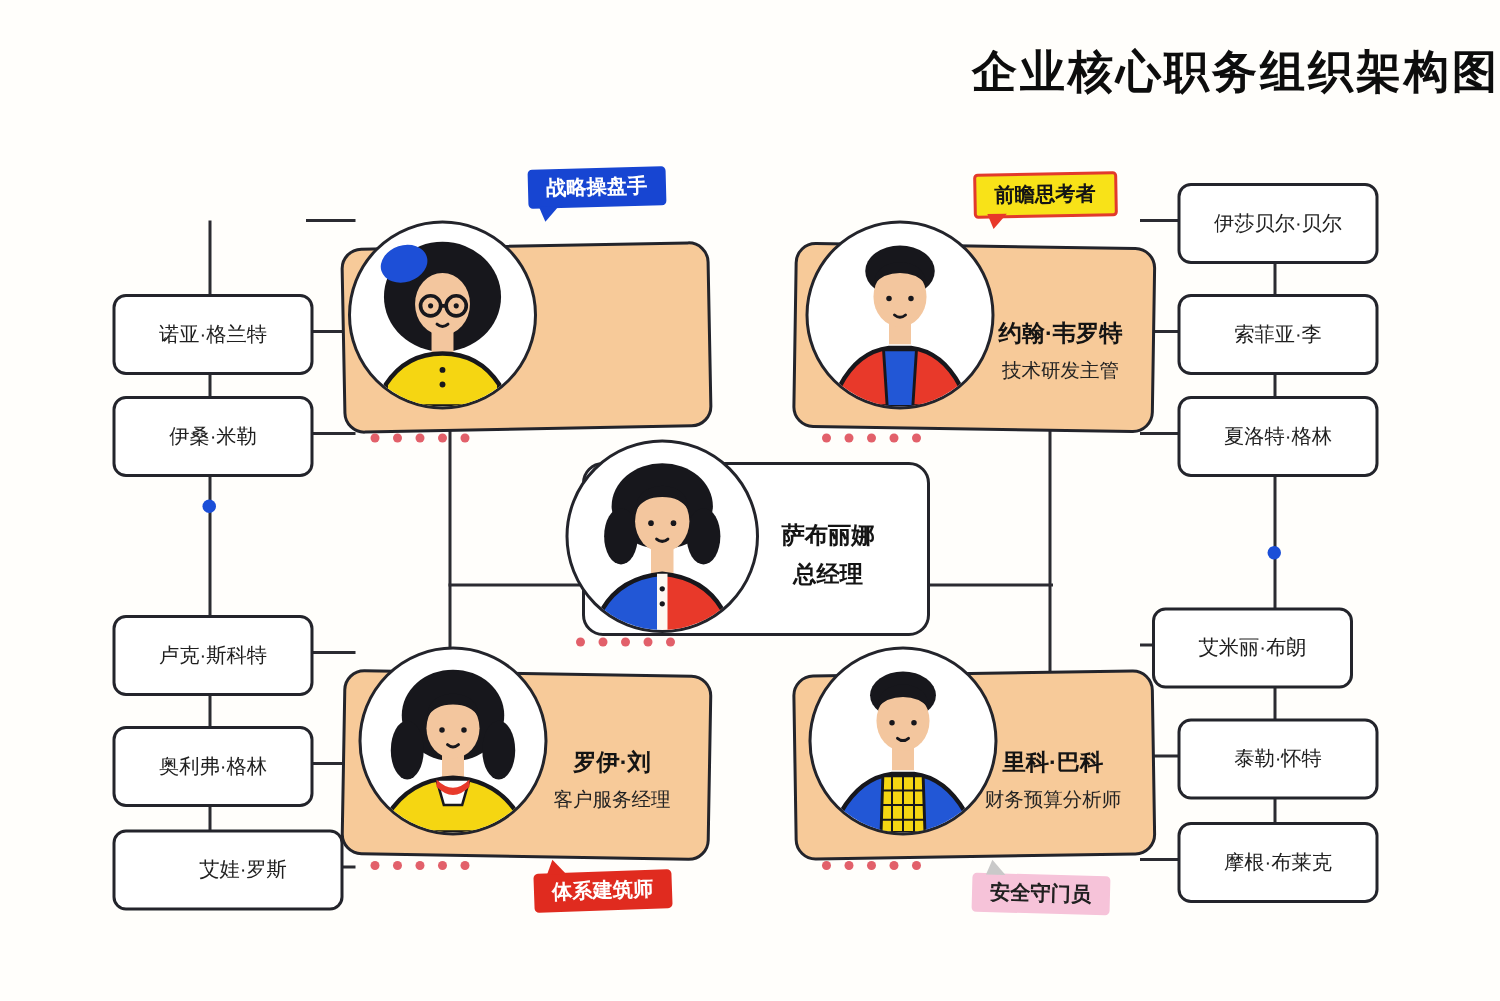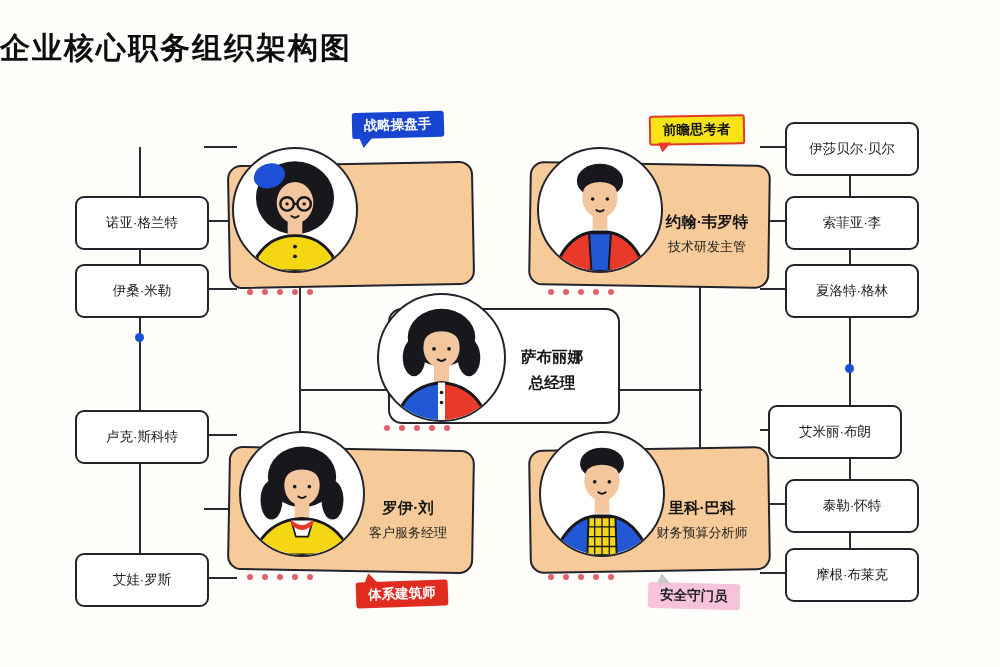--- a/index.html
+++ b/index.html
@@ -1,18 +1,18 @@
 <!DOCTYPE html>
 <html><head>
 <meta charset="utf-8">
 <style>
   html,body{margin:0;padding:0;background:#fff;}
   .canvas{position:relative;width:1000px;height:667px;background:#fffefb;overflow:hidden;
           font-family:"Liberation Sans","DejaVu Sans",sans-serif;color:#1a1a1a;}
-  .title{position:absolute;top:28px;left:0;width:100%;text-align:left;
+  .title{position:absolute;top:28px;left:0;width:100%;text-align:right;
          font-size:30px;font-weight:bold;letter-spacing:2px;color:#0d0d0d;z-index:6;}
   
   .hline,.vline{position:absolute;background:#2b2b31;z-index:0;}
   .hline{height:2px;} .vline{width:2px;}
   .bluedot{position:absolute;width:9px;height:9px;border-radius:50%;background:#1b4fd8;z-index:2;}
   
   .mbox{position:absolute;width:130px;height:50px;background:#fff;border:2px solid #23242b;
         border-radius:9px;display:flex;align-items:center;justify-content:center;
         font-size:13.5px;color:#202020;z-index:2;}
   
@@ -70,21 +70,22 @@
   <div class="hline" style="left:299px;top:389px;width:92px;"></div>
   <div class="hline" style="left:612px;top:389px;width:90px;"></div>
 
   <div class="bluedot" style="left:135px;top:333px;"></div>
   <div class="bluedot" style="left:845px;top:364px;"></div>
 
   <div class="mbox" style="left:75px;top:196px;">诺亚·格兰特</div>
   <div class="mbox" style="left:75px;top:264px;">伊桑·米勒</div>
 
   <div class="mbox" style="left:75px;top:410px;">卢克·斯科特</div>
-  <div class="mbox" style="left:75px;top:553px;">艾娃·罗斯</div>
+  <div class="mbox" style="left:75px;top:484px;">奥利弗·格林</div>
+  <div class="mbox" style="left:75px;top:553px;padding-left:20px;">艾娃·罗斯</div>
 
   <div class="mbox" style="left:785px;top:122px;">伊莎贝尔·贝尔</div>
   <div class="mbox" style="left:785px;top:196px;">索菲亚·李</div>
   <div class="mbox" style="left:785px;top:264px;text-align:right;">夏洛特·格林</div>
 
   <div class="mbox" style="left:768px;top:405px;">艾米丽·布朗</div>
   <div class="mbox" style="left:785px;top:479px;">泰勒·怀特</div>
   <div class="mbox" style="left:785px;top:548px;">摩根·布莱克</div>
 
   <div class="card" style="left:228px;top:163px;width:242px;height:120px;transform:rotate(-1.1deg);"></div>

